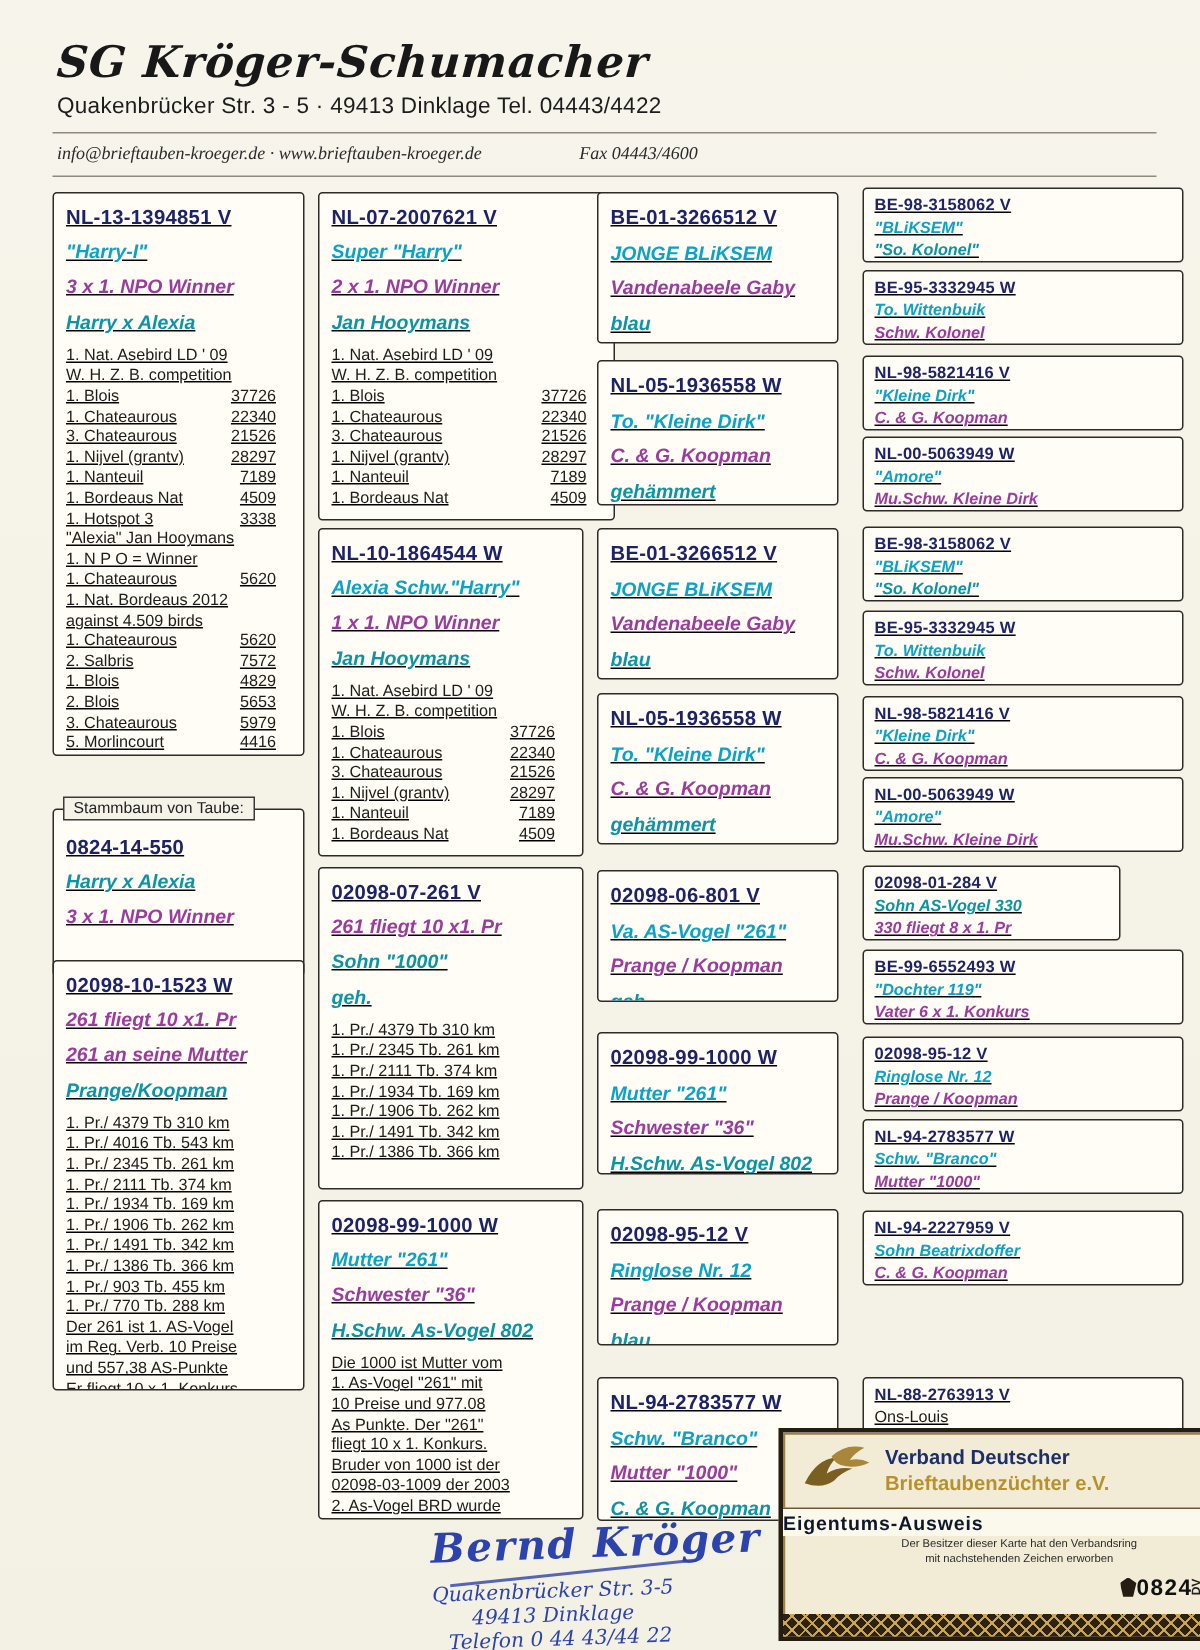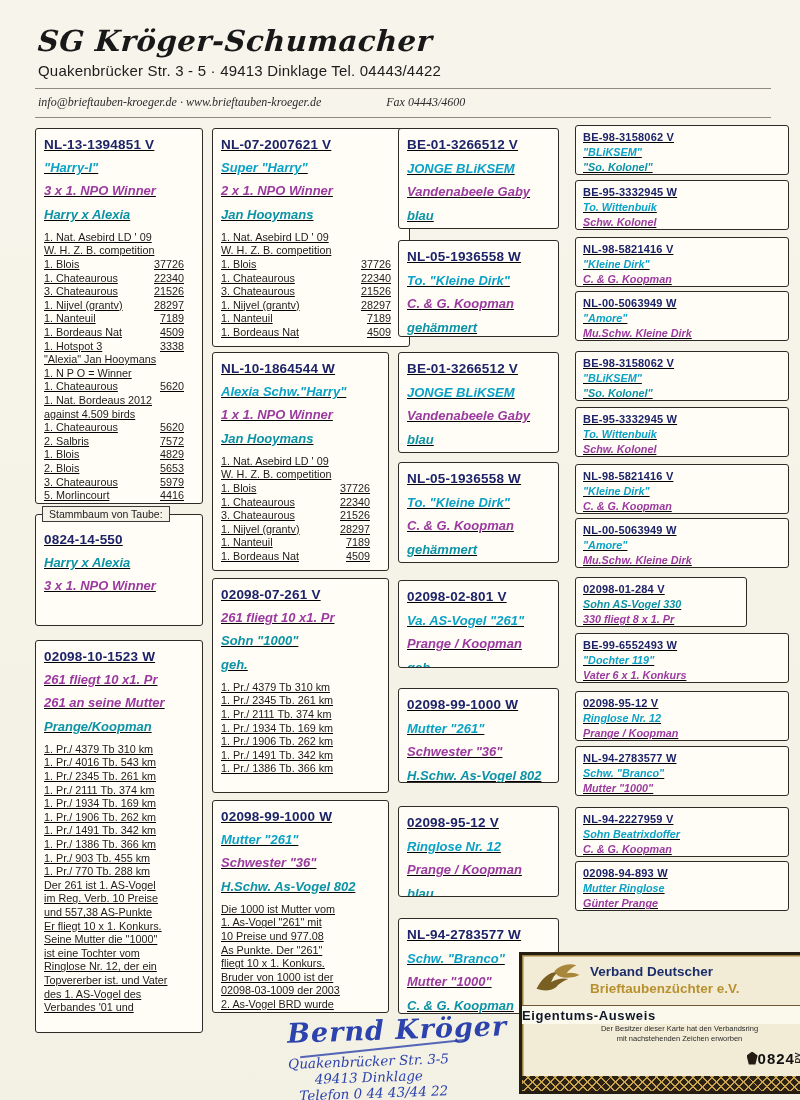--- a/index.html
+++ b/index.html
@@ -31,21 +31,21 @@
   .pbox .bk{font-size:10.8px;color:var(--ink);line-height:13.6px;font-weight:400;}
   .pbox .row{display:flex;justify-content:space-between;padding-right:10px;}
   .pbox.md .ring{margin-bottom:10px;}
   .pbox.md .hd{margin-bottom:9px;}
   .pbox.sm{padding:5px 7px 2px;}
   .pbox.sm .ring{font-size:11px;margin:0 0 3px;}
   .pbox.sm .hd{font-size:10.8px;margin:0 0 2.5px;line-height:1.2;}
   .pbox.sm .bk{font-size:10.8px;line-height:12.5px;}
   .legend{position:absolute;top:-9px;left:6px;background:var(--paper);border:1px solid #3a3a3a;
           padding:1px 6px;font-size:10.5px;color:#222;}
-  .pbox.legended{padding-top:16px;overflow:visible;}
+  .pbox.legended{padding-top:16px;overflow:visible;margin-top:25px;}
 
   
   .sig{position:absolute;left:288px;top:1014px;color:var(--pen);transform:rotate(-2deg);
        font-family:"DejaVu Serif",serif;font-style:italic;z-index:3;}
   .sig-name{font-size:27px;font-weight:700;letter-spacing:1px;}
   .sig-flourish{width:165px;height:2px;background:var(--pen);transform:rotate(-4deg);margin:2px 0 3px 12px;opacity:.8;}
   .sig-line{font-size:13.5px;line-height:16px;}
   .sig-line.s2{margin-left:26px;}
   .sig-line.s3{margin-left:10px;}
 
@@ -152,21 +152,21 @@
       </div>
     </div>
 
   <div class="pbox legended" style="left:35px;top:514px;width:168px;height:112px">
     <div class="legend">Stammbaum von Taube:</div>
   <div class="ln ring">0824-14-550</div>
       <div class="ln hd te">Harry x Alexia</div>
       <div class="ln hd pu">3 x 1. NPO Winner</div>
     </div>
 
-  <div class="pbox" style="left:35px;top:640px;width:168px;height:393px">
+  <div class="pbox" style="left:35px;top:640px;width:168px;height:287px">
       <div class="ln ring">02098-10-1523 W</div>
       <div class="ln hd pu">261 fliegt 10 x1. Pr</div>
       <div class="ln hd pu">261 an seine Mutter</div>
       <div class="ln hd te">Prange/Koopman</div>
       <div class="ln bk">1. Pr./ 4379 Tb 310 km</div>
       <div class="ln bk">1. Pr./ 4016 Tb. 543 km</div>
       <div class="ln bk">1. Pr./ 2345 Tb. 261 km</div>
       <div class="ln bk">1. Pr./ 2111 Tb. 374 km</div>
       <div class="ln bk">1. Pr./ 1934 Tb. 169 km</div>
       <div class="ln bk">1. Pr./ 1906 Tb. 262 km</div>
@@ -296,21 +296,21 @@
       <div class="ln hd pu">Vandenabeele Gaby</div>
       <div class="ln hd te">blau</div>
     </div>
   <div class="pbox md" style="left:398px;top:462px;width:161px;height:101px">
       <div class="ln ring">NL-05-1936558 W</div>
       <div class="ln hd cy">To. "Kleine Dirk"</div>
       <div class="ln hd pu">C. &amp; G. Koopman</div>
       <div class="ln hd te">gehämmert</div>
     </div>
   <div class="pbox md" style="left:398px;top:580px;width:161px;height:88px">
-      <div class="ln ring">02098-02-801 V</div>
+      <div class="ln ring">02098-06-801 V</div>
       <div class="ln hd cy">Va. AS-Vogel "261"</div>
       <div class="ln hd pu">Prange / Koopman</div>
       <div class="ln hd te">geh.</div>
     </div>
   <div class="pbox md" style="left:398px;top:688px;width:161px;height:95px">
       <div class="ln ring">02098-99-1000 W</div>
       <div class="ln hd cy">Mutter "261"</div>
       <div class="ln hd pu">Schwester "36"</div>
       <div class="ln hd te">H.Schw. As-Vogel 802</div>
     </div>
@@ -385,24 +385,23 @@
   <div class="pbox sm" style="left:575px;top:746px;width:214px;height:50px">
       <div class="ln ring">NL-94-2783577 W</div>
       <div class="ln hd cy">Schw.  "Branco"</div>
       <div class="ln hd pu">Mutter "1000"</div>
     </div>
   <div class="pbox sm" style="left:575px;top:807px;width:214px;height:50px">
       <div class="ln ring">NL-94-2227959 V</div>
       <div class="ln hd cy">Sohn Beatrixdoffer</div>
       <div class="ln hd pu">C. &amp; G. Koopman</div>
     </div>
-  <div class="pbox sm" style="left:575px;top:861px;width:214px;height:50px">
-      <div class="ln ring">02098-94-893 W</div>
-      <div class="ln hd cy">Mutter Ringlose</div>
-      <div class="ln hd pu">Günter Prange</div>
+  <div class="pbox sm" style="left:575px;top:918px;width:214px;height:50px">
+      <div class="ln ring">NL-88-2763913 V</div>
+      <div class="ln bk">Ons-Louis</div>
     </div>
 
   <div class="sig">
     <div class="sig-name">Bernd Kröger</div>
     <div class="sig-flourish"></div>
     <div class="sig-line s1">Quakenbrücker Str. 3-5</div>
     <div class="sig-line s2">49413 Dinklage</div>
     <div class="sig-line s3">Telefon 0 44 43/44 22</div>
   </div>
 

